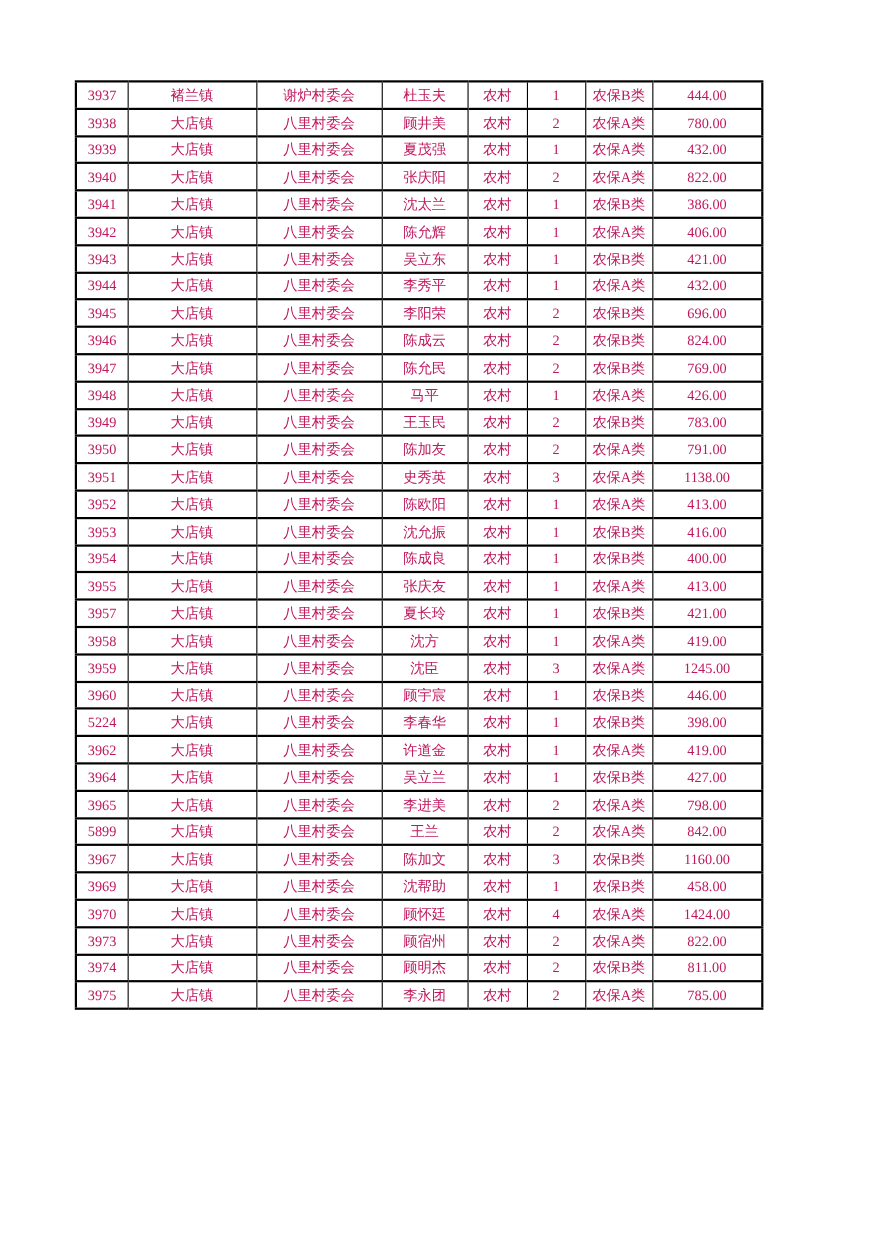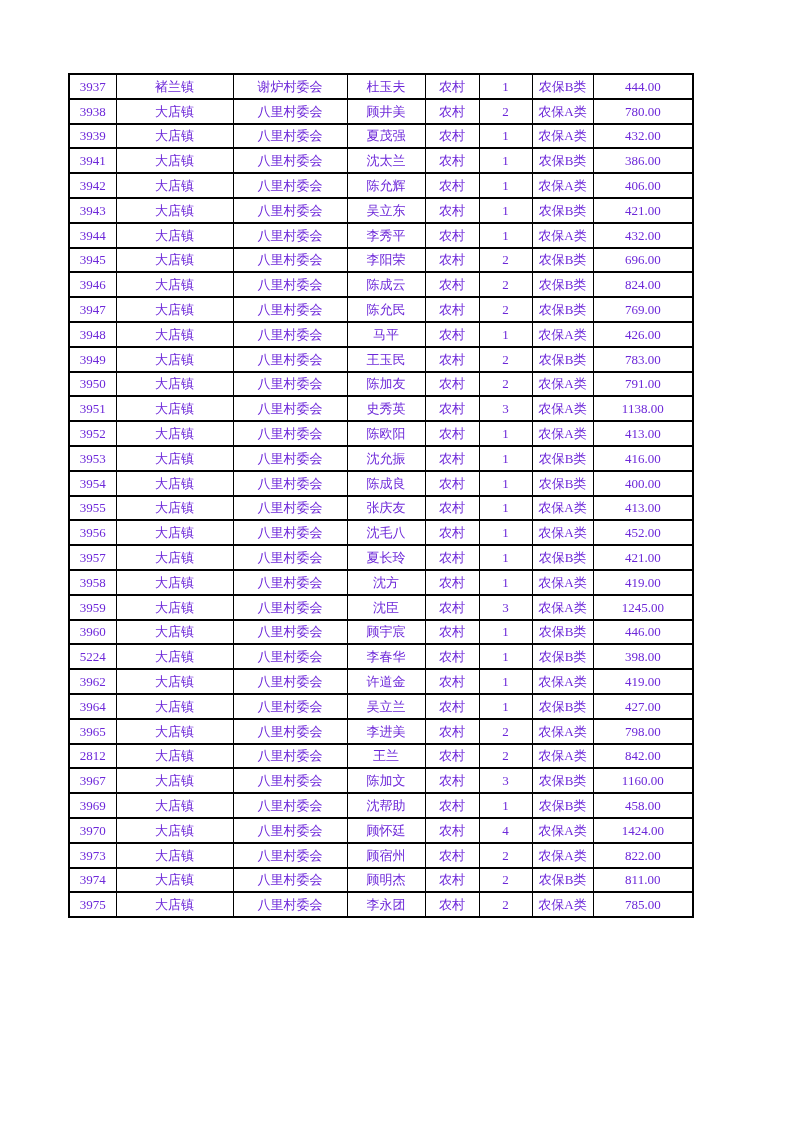--- a/index.html
+++ b/index.html
@@ -7,21 +7,21 @@
     padding: 0;
     background: #ffffff;
   }
   .page {
     position: relative;
     width: 793px;
     height: 1122px;
     background: #ffffff;
     overflow: hidden;
     font-family: "Liberation Serif", "DejaVu Serif", serif;
-    color: #6d28d9;
+    color: #be185d;
   }
   table.roster {
     position: absolute;
     left: 68px;
     top: 73px;
     width: 624px;
     border-collapse: collapse;
     table-layout: fixed;
     border: 2px solid #000000;
   }
@@ -88,20 +88,30 @@
           <td>3939</td>
           <td>大店镇</td>
           <td>八里村委会</td>
           <td>夏茂强</td>
           <td>农村</td>
           <td>1</td>
           <td>农保A类</td>
           <td>432.00</td>
         </tr>
         <tr>
+          <td>3940</td>
+          <td>大店镇</td>
+          <td>八里村委会</td>
+          <td>张庆阳</td>
+          <td>农村</td>
+          <td>2</td>
+          <td>农保A类</td>
+          <td>822.00</td>
+        </tr>
+        <tr>
           <td>3941</td>
           <td>大店镇</td>
           <td>八里村委会</td>
           <td>沈太兰</td>
           <td>农村</td>
           <td>1</td>
           <td>农保B类</td>
           <td>386.00</td>
         </tr>
         <tr>
@@ -238,30 +248,20 @@
           <td>3955</td>
           <td>大店镇</td>
           <td>八里村委会</td>
           <td>张庆友</td>
           <td>农村</td>
           <td>1</td>
           <td>农保A类</td>
           <td>413.00</td>
         </tr>
         <tr>
-          <td>3956</td>
-          <td>大店镇</td>
-          <td>八里村委会</td>
-          <td>沈毛八</td>
-          <td>农村</td>
-          <td>1</td>
-          <td>农保A类</td>
-          <td>452.00</td>
-        </tr>
-        <tr>
           <td>3957</td>
           <td>大店镇</td>
           <td>八里村委会</td>
           <td>夏长玲</td>
           <td>农村</td>
           <td>1</td>
           <td>农保B类</td>
           <td>421.00</td>
         </tr>
         <tr>
@@ -328,21 +328,21 @@
           <td>3965</td>
           <td>大店镇</td>
           <td>八里村委会</td>
           <td>李进美</td>
           <td>农村</td>
           <td>2</td>
           <td>农保A类</td>
           <td>798.00</td>
         </tr>
         <tr>
-          <td>2812</td>
+          <td>5899</td>
           <td>大店镇</td>
           <td>八里村委会</td>
           <td>王兰</td>
           <td>农村</td>
           <td>2</td>
           <td>农保A类</td>
           <td>842.00</td>
         </tr>
         <tr>
           <td>3967</td>

